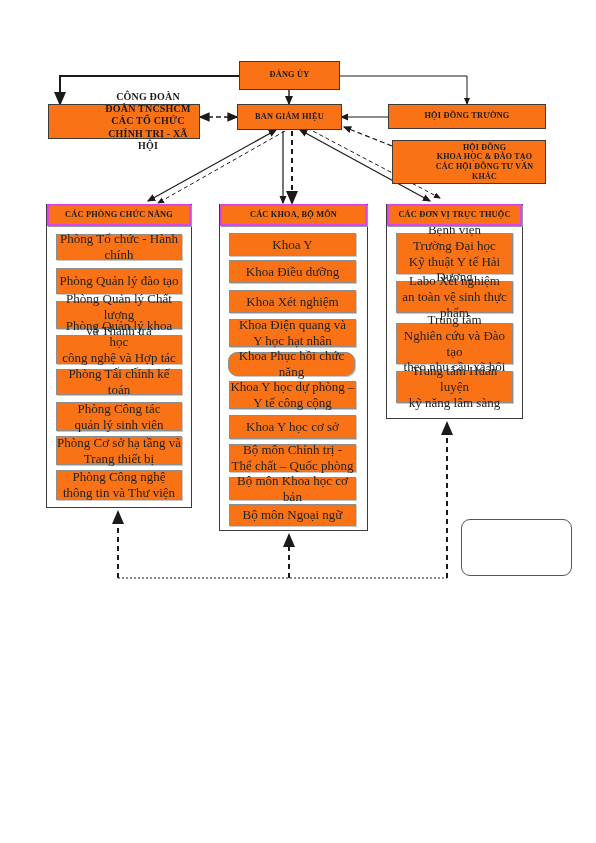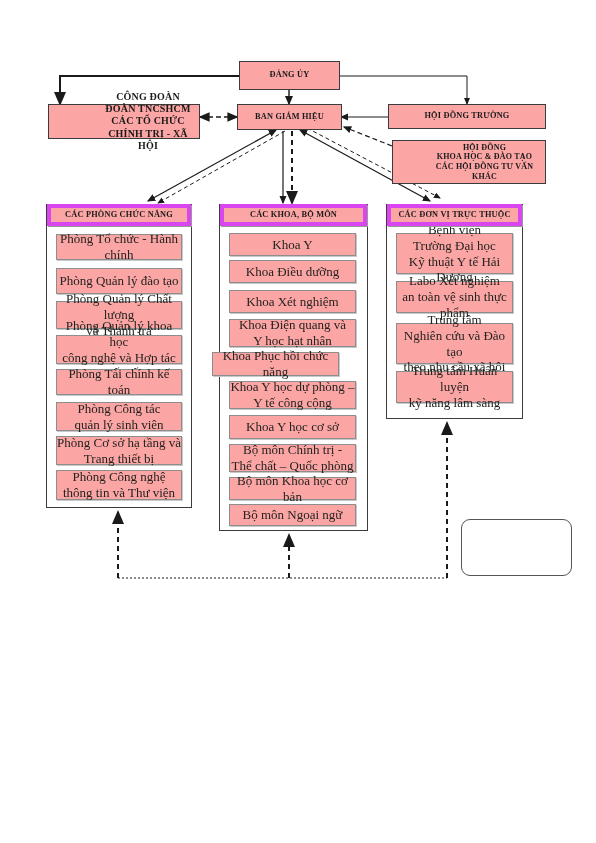--- a/index.html
+++ b/index.html
@@ -23,21 +23,21 @@
     left: 0;
     top: 0;
     width: 596px;
     height: 843px;
     pointer-events: none;
   }
   .node {
     position: absolute;
     box-sizing: border-box;
     border: 1px solid #555555;
-    background: #fca5a5;
+    background: #f97316;
     display: flex;
     align-items: center;
     justify-content: center;
     text-align: center;
     line-height: 1.22;
     z-index: 3;
   }
   .node-txt {
     display: block;
     width: 100%;
@@ -48,21 +48,21 @@
     font-weight: bold;
     font-size: 8.3px;
     letter-spacing: 0.2px;
     border: 1px solid #3b3b3b;
   }
   
   .col-head {
     font-weight: bold;
     font-size: 8.3px;
     letter-spacing: 0.2px;
-    border: 4px solid #d946ef;
+    border: 2px solid #d946ef;
     box-shadow: 1px 1px 0 #999999;
     z-index: 4;
   }
   
   .col-frame {
     position: absolute;
     box-sizing: border-box;
     border: 1px solid #3b3b3b;
     background: #ffffff;
     z-index: 2;
@@ -237,21 +237,21 @@
   <div class="node leaf" style="left:229px; top:260px; width:127px; height:23px;">
     <span class="node-txt">Khoa Điều dưỡng</span>
   </div>
   <div class="node leaf" style="left:229px; top:290px; width:127px; height:23px;">
     <span class="node-txt">Khoa Xét nghiệm</span>
   </div>
   <div class="node leaf" style="left:229px; top:319px; width:127px; height:28px;">
     <span class="node-txt">Khoa Điện quang và
 Y học hạt nhân</span>
   </div>
-  <div class="node leaf" style="left:212px; top:352px; width:127px; height:24px;">
+  <div class="node leaf" style="left:228px; top:352px; width:127px; height:24px;border-radius:9px;">
     <span class="node-txt">Khoa Phục hồi chức năng</span>
   </div>
   <div class="node leaf" style="left:229px; top:381px; width:127px; height:28px;">
     <span class="node-txt">Khoa Y học dự phòng –
 Y tế công cộng</span>
   </div>
   <div class="node leaf" style="left:229px; top:415px; width:127px; height:24px;">
     <span class="node-txt">Khoa Y học cơ sở</span>
   </div>
   <div class="node leaf" style="left:229px; top:444px; width:127px; height:28px;">

